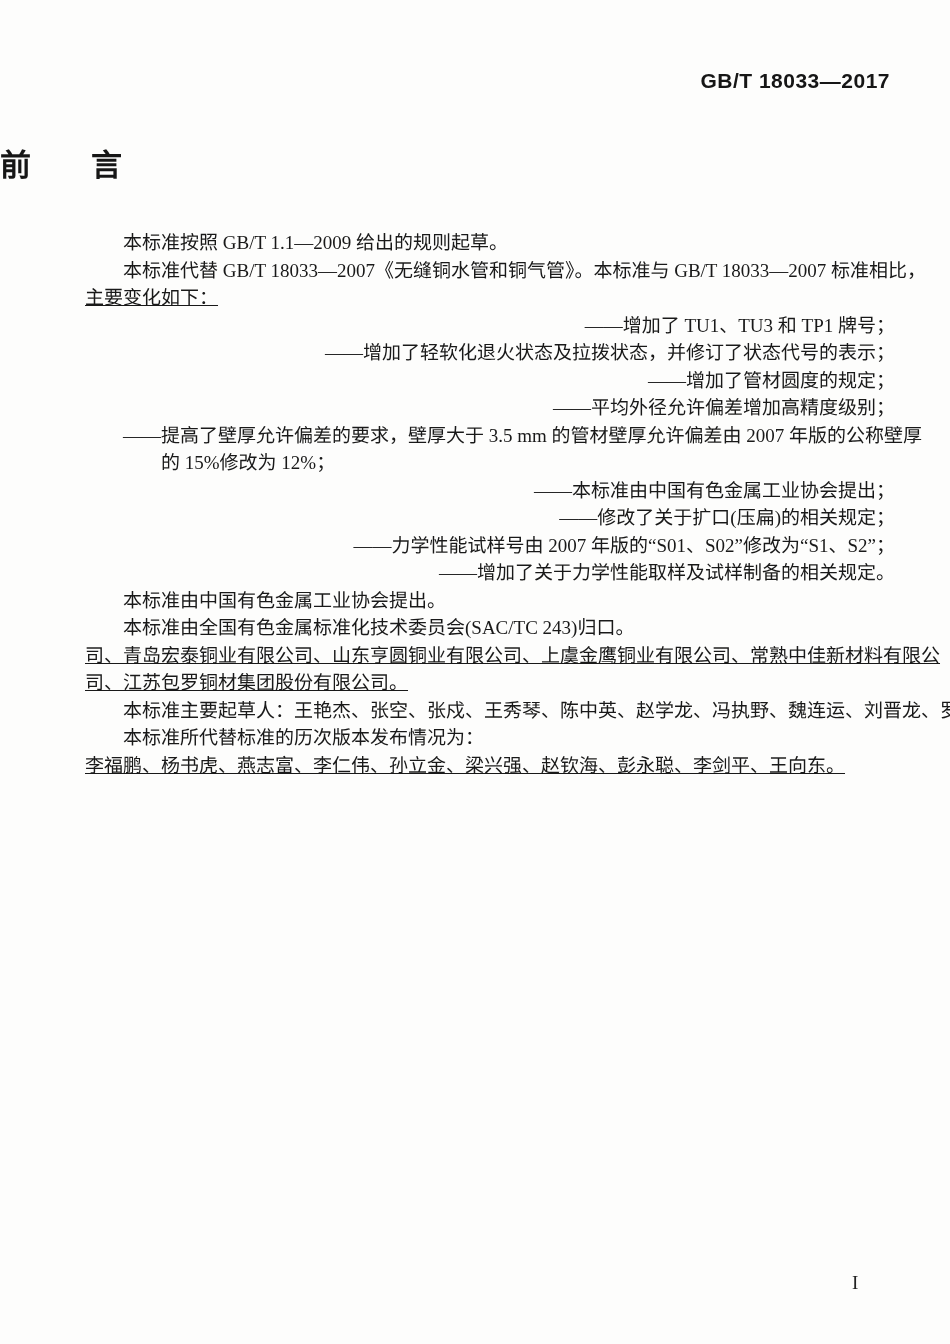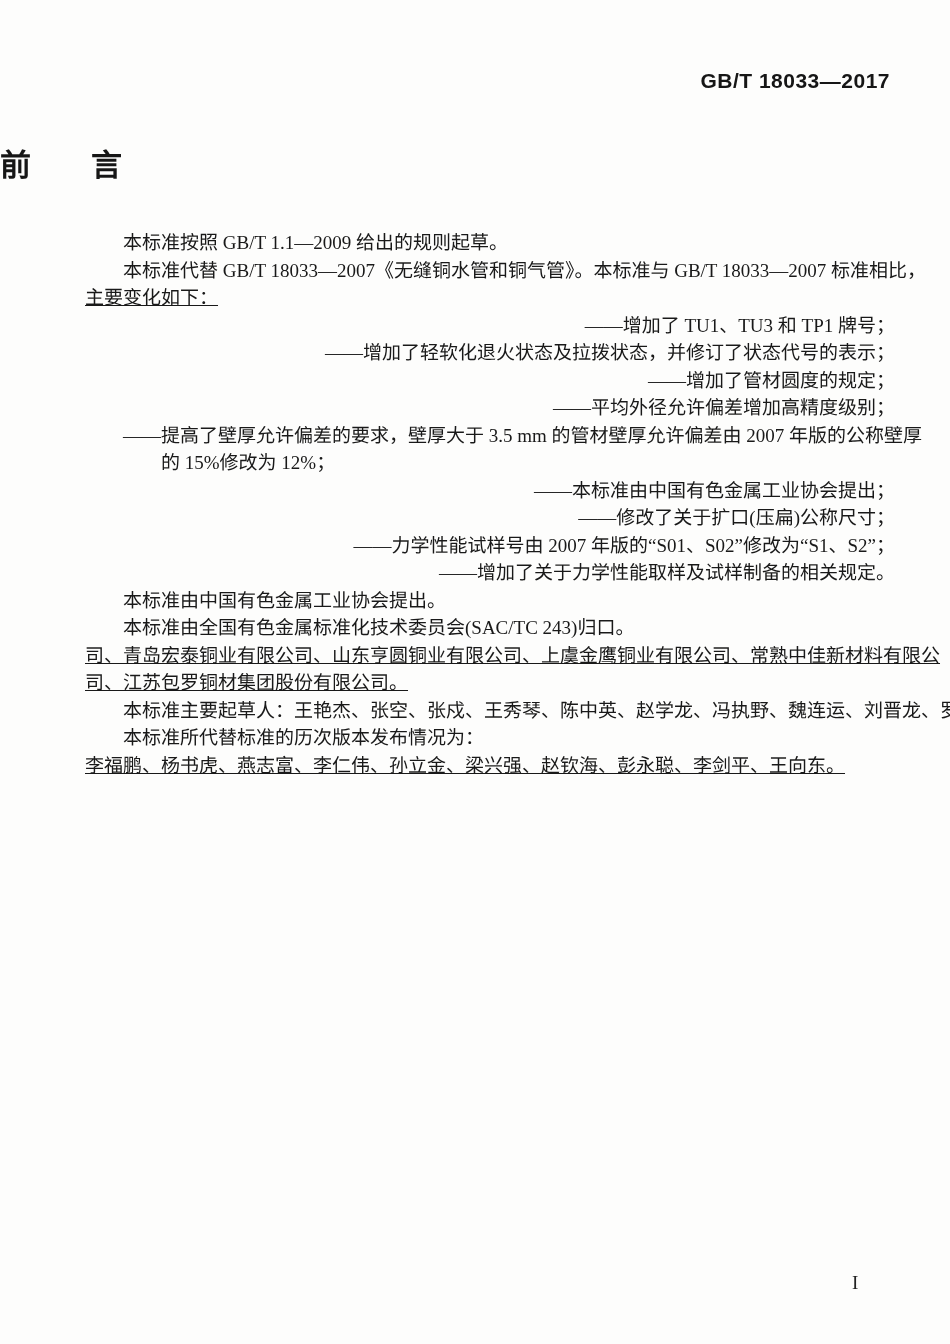--- a/index.html
+++ b/index.html
@@ -83,21 +83,21 @@
       <div class="bline para">本标准按照 GB/T 1.1—2009 给出的规则起草。</div>
       <div class="bline para">本标准代替 GB/T 18033—2007《无缝铜水管和铜气管》。本标准与 GB/T 18033—2007 标准相比，</div>
       <div class="bline flush">主要变化如下：</div>
       <div class="bline dash">——增加了 TU1、TU3 和 TP1 牌号；</div>
       <div class="bline dash">——增加了轻软化退火状态及拉拨状态，并修订了状态代号的表示；</div>
       <div class="bline dash">——增加了管材圆度的规定；</div>
       <div class="bline dash">——平均外径允许偏差增加高精度级别；</div>
       <div class="bline dash">——提高了壁厚允许偏差的要求，壁厚大于 3.5 mm 的管材壁厚允许偏差由 2007 年版的公称壁厚</div>
       <div class="bline cont">的 15%修改为 12%；</div>
       <div class="bline dash">——本标准由中国有色金属工业协会提出；</div>
-      <div class="bline dash">——修改了关于扩口(压扁)公称尺寸；</div>
+      <div class="bline dash">——修改了关于扩口(压扁)的相关规定；</div>
       <div class="bline dash">——力学性能试样号由 2007 年版的“S01、S02”修改为“S1、S2”；</div>
       <div class="bline dash">——增加了关于力学性能取样及试样制备的相关规定。</div>
       <div class="bline para">本标准由中国有色金属工业协会提出。</div>
       <div class="bline para">本标准由全国有色金属标准化技术委员会(SAC/TC 243)归口。</div>
       <div class="bline flush">司、青岛宏泰铜业有限公司、山东亨圆铜业有限公司、上虞金鹰铜业有限公司、常熟中佳新材料有限公</div>
       <div class="bline flush">司、江苏包罗铜材集团股份有限公司。</div>
       <div class="bline para">本标准主要起草人：王艳杰、张空、张戍、王秀琴、陈中英、赵学龙、冯执野、魏连运、刘晋龙、罗奇梁、</div>
       <div class="bline para">本标准所代替标准的历次版本发布情况为：</div>
       <div class="bline flush">李福鹏、杨书虎、燕志富、李仁伟、孙立金、梁兴强、赵钦海、彭永聪、李剑平、王向东。</div>
     </div>

